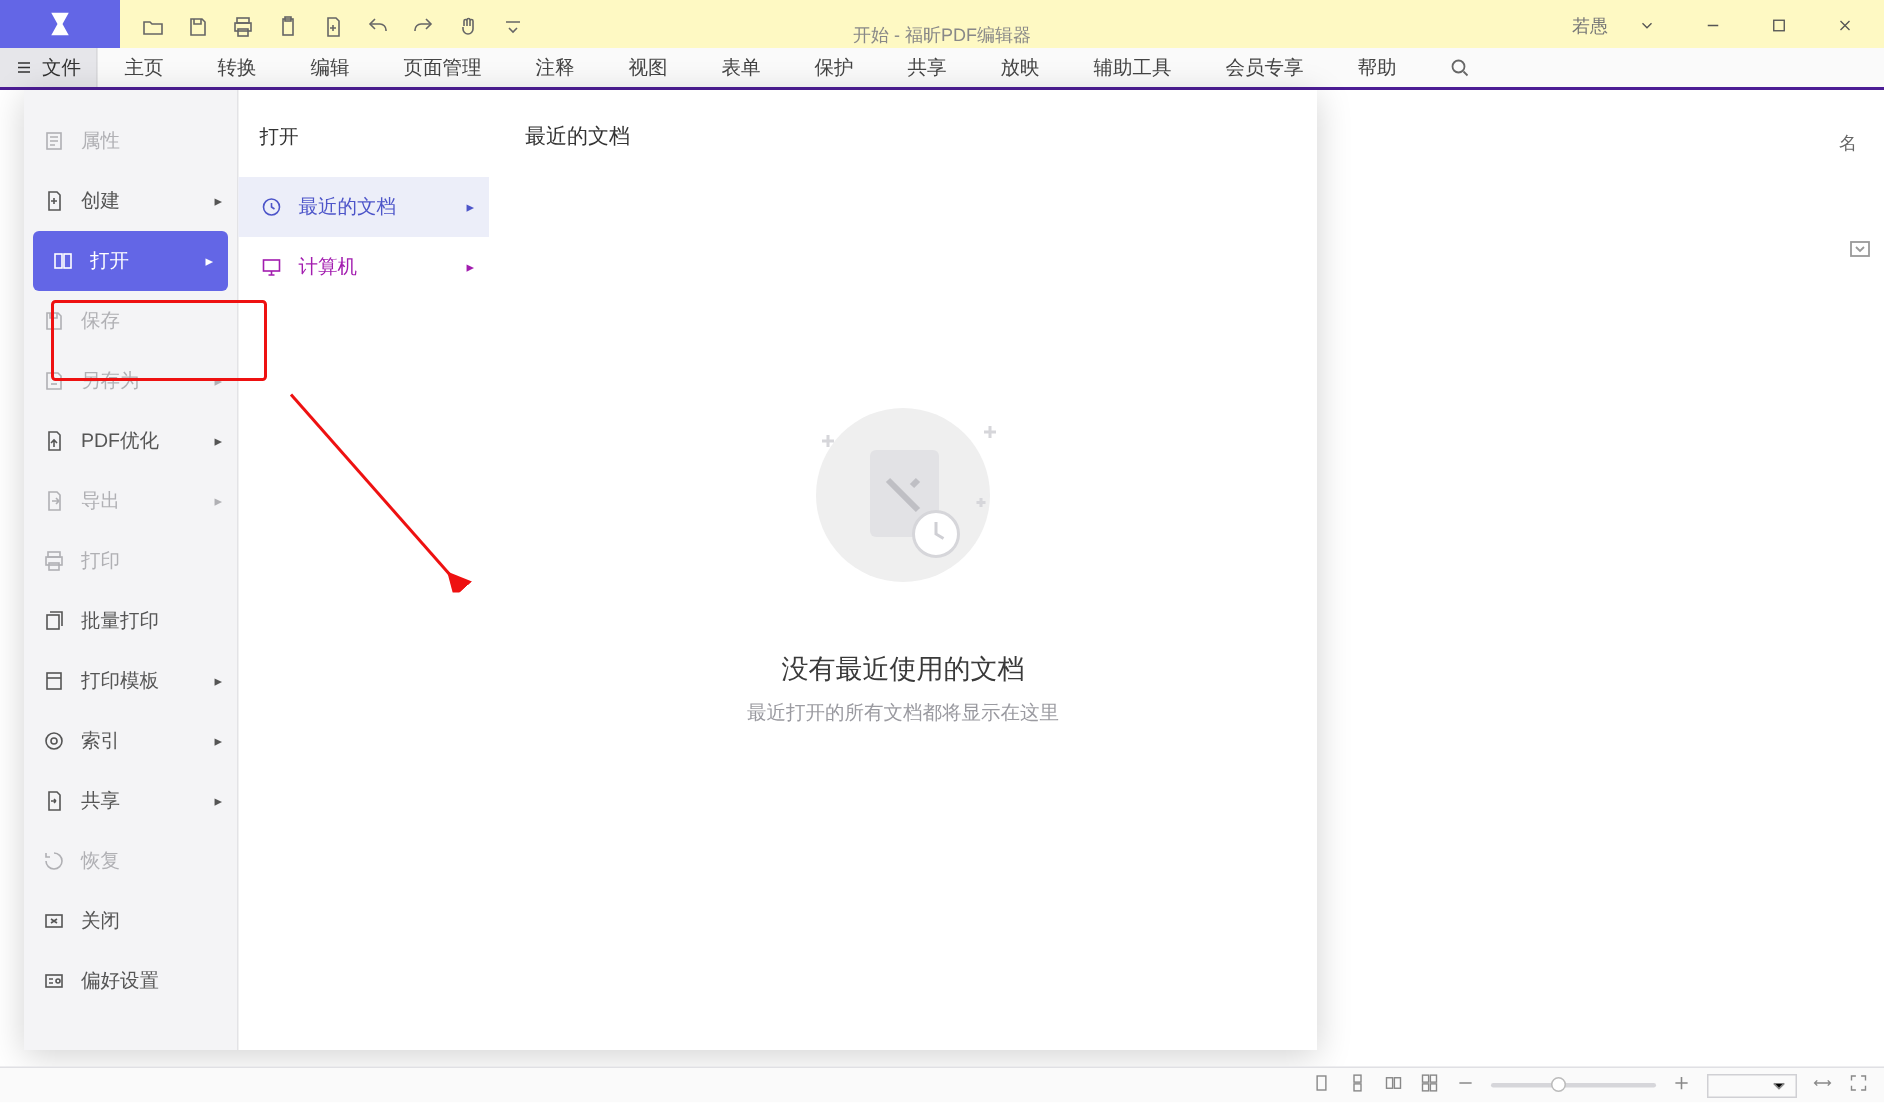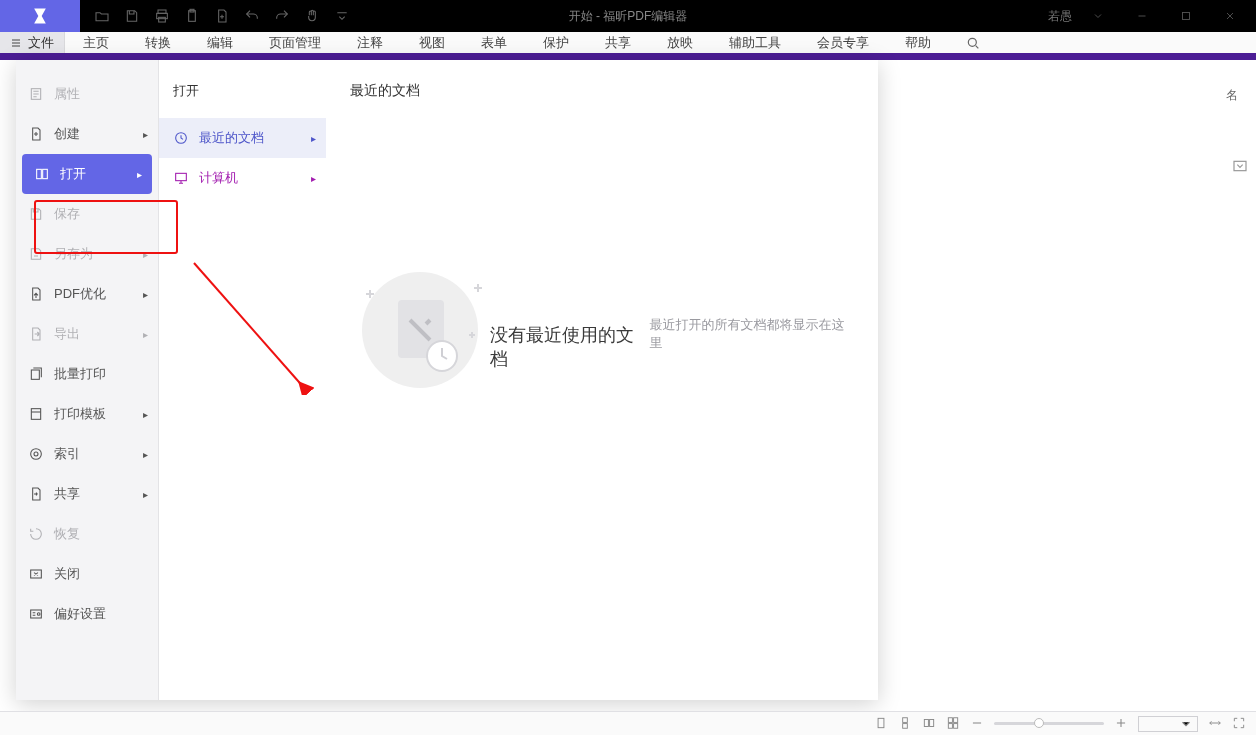--- a/index.html
+++ b/index.html
@@ -1,31 +1,31 @@
 <!DOCTYPE html>
 <html><head>
 <meta charset="utf-8">
 <style>
   * { margin:0; padding:0; box-sizing:border-box; font-family:"Microsoft YaHei","PingFang SC",sans-serif; }
   body { width:1256px; height:735px; background:#fff; overflow:hidden; position:relative; }
 
   
-  .titlebar { height:32px; background:#000000; display:flex; align-items:center; font-size:12px; color:#555; position:relative; }
+  .titlebar { height:32px; background:#fef9c3; display:flex; align-items:flex-end; font-size:12px; color:#555; position:relative; }
   .app-logo { width:80px; height:32px; background:#6366e6; display:flex; align-items:center; justify-content:center; }
   .qat { display:flex; align-items:center; gap:2px; margin-left:8px; }
   .qat-btn { width:28px; height:28px; display:flex; align-items:center; justify-content:center; color:#666; border-radius:3px; }
   .qat-btn svg { width:16px; height:16px; }
   .tb-title { position:absolute; left:50%; transform:translateX(-50%); color:#888; font-size:12px; }
   .tb-right { margin-left:auto; display:flex; align-items:center; gap:4px; padding-right:6px; }
   .user { color:#777; font-size:12px; margin-right:2px; }
   .sys-btn { width:40px; height:30px; display:flex; align-items:center; justify-content:center; color:#555; }
   .sys-btn svg{ width:12px; height:12px; }
 
   
-  .ribbon { height:28px; background:#fafafa; border-bottom:7px solid #4c1d95; display:flex; align-items:center; font-size:13px; color:#444; }
+  .ribbon { height:28px; background:#fafafa; border-bottom:2px solid #4c1d95; display:flex; align-items:center; font-size:13px; color:#444; }
   .file-tab { display:flex; align-items:center; gap:6px; padding:0 10px; height:100%; background:#e6e6ea; color:#333; border-right:1px solid #d9d9dc; }
   .file-tab svg{ width:12px; height:12px; }
   .rtab { padding:0 18px; height:100%; display:flex; align-items:center; cursor:default; }
   .search-ico { margin-left:10px; }
 
   
   .sub-right { position:absolute; top:60px; right:0; width:380px; height:70px; display:flex; align-items:center; justify-content:flex-end; padding-right:18px; color:#666; font-size:12px; }
 
   
   .file-panel { position:absolute; left:16px; top:60px; width:862px; height:640px; background:#fff; box-shadow:0 4px 22px rgba(0,0,0,.18); display:flex; }
@@ -38,21 +38,21 @@
 
   .col2 { width:168px; border-left:1px solid #e3e3e6; padding-top:22px; }
   .col2-title { font-size:13px; color:#333; padding:0 14px; margin-bottom:18px; }
   .col2-item { height:40px; display:flex; align-items:center; gap:10px; padding:0 14px; font-size:13px; color:#a21caf; position:relative; }
   .col2-item.sel { background:#eceef9; color:#4d55c9; }
   .col2-item .sub { position:absolute; right:10px; font-size:10px; }
   .col2-item svg { width:16px; height:16px; }
 
   .col3 { flex:1; padding:22px 24px; }
   .col3-title { font-size:14px; color:#333; margin-bottom:24px; }
-  .empty { width:100%; display:flex; flex-direction:row; align-items:center; margin-top:160px; }
+  .empty { width:100%; display:flex; flex-direction:column; align-items:center; margin-top:160px; }
   .empty-ill { width:140px; height:140px; position:relative; }
   .empty h3 { font-size:18px; color:#3a3a3a; margin-top:34px; font-weight:500; }
   .empty p { font-size:13px; color:#9a9aa0; margin-top:8px; }
 
   
   .red-box { position:absolute; left:18px; top:140px; width:144px; height:54px; border:2px solid #e11; border-radius:3px; pointer-events:none; }
   .red-arrow { position:absolute; left:170px; top:195px; width:130px; height:140px; pointer-events:none; }
 
   
   .status { position:absolute; left:0; bottom:0; width:1256px; height:24px; background:#fafafa; border-top:1px solid #e0e0e4; display:flex; align-items:center; justify-content:flex-end; gap:10px; padding:0 10px; font-size:11px; color:#888; }
@@ -235,20 +235,28 @@
         <span class="sub">▸</span>
     </div>
     <div class="col1-item disabled">
       <svg viewBox="0 0 24 24" fill="none" stroke="currentColor" stroke-width="1.6">
           <path d="M7 3h8l3 3v15H7z"></path>
           <path d="M10 12h7m0 0l-3-3m3 3l-3 3"></path>
         </svg>
       <span>导出</span>
         <span class="sub">▸</span>
     </div>
+    <div class="col1-item disabled">
+      <svg viewBox="0 0 24 24" fill="none" stroke="currentColor" stroke-width="1.6">
+          <rect x="6" y="3" width="12" height="5"></rect>
+          <rect x="4" y="8" width="16" height="8"></rect>
+          <rect x="7" y="14" width="10" height="7"></rect>
+        </svg>
+      <span>打印</span>
+    </div>
     <div class="col1-item">
       <svg viewBox="0 0 24 24" fill="none" stroke="currentColor" stroke-width="1.6">
           <rect x="5" y="6" width="12" height="14"></rect>
           <path d="M8 3h12v14"></path>
         </svg>
       <span>批量打印</span>
     </div>
     <div class="col1-item">
       <svg viewBox="0 0 24 24" fill="none" stroke="currentColor" stroke-width="1.6">
           <rect x="5" y="4" width="14" height="16"></rect>

